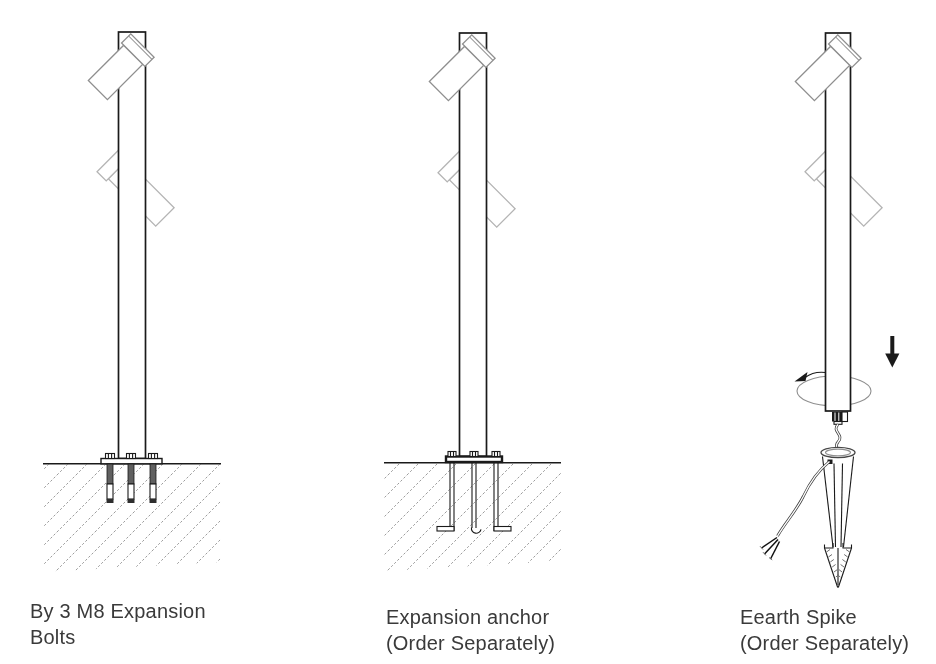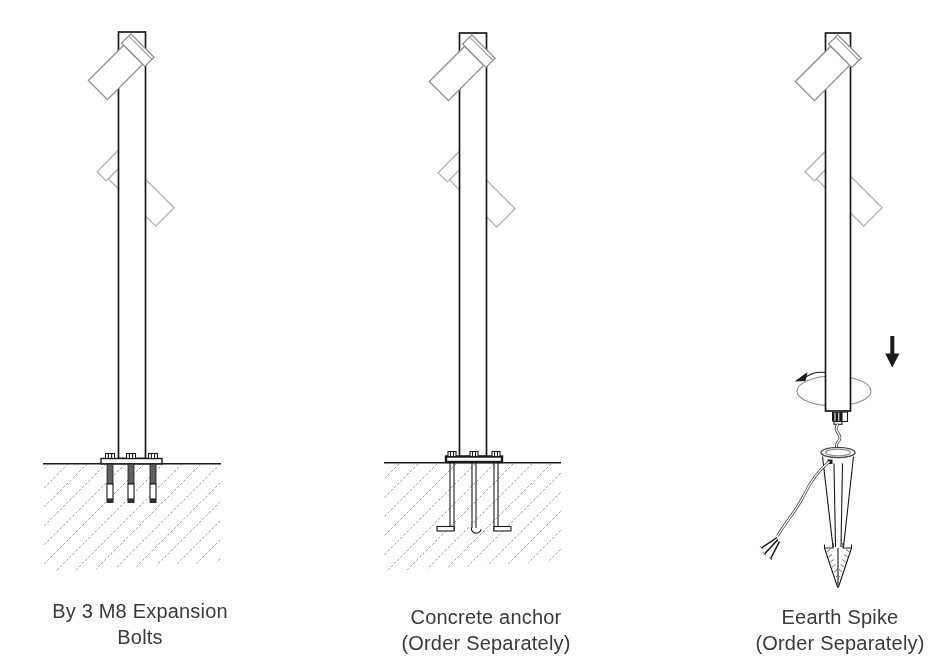--- a/index.html
+++ b/index.html
@@ -1,19 +1,19 @@
 <!DOCTYPE html>
 <html style="--line: #1a1a1a; --line_gray: #8f8f8f; --line_light: #b4b4b4; --hatch: #9c9c9c; --text: #3a3a3a; --fill: #ffffff; --bolt_dark: #606060; --cable: #3f3f3f;"><head>
 <meta charset="utf-8">
 <style>
   html,body{margin:0;padding:0;background:#fff;}
   .page{position:relative;width:936px;height:664px;background:var(--fill,#fff);overflow:hidden;
         font-family:"Liberation Sans","DejaVu Sans",sans-serif;}
   .diagram-svg{position:absolute;top:0;}
-  .caption{position:absolute;text-align:center;font-size:20px;line-height:26px;
+  .caption{position:absolute;text-align:left;font-size:20px;line-height:26px;
            color:var(--text,#3a3a3a);letter-spacing:0.2px;font-weight:300;}
   
   .ln       {fill:none;stroke:var(--line,#1a1a1a);stroke-width:1.5;}
   .pole     {fill:var(--fill,#fff);stroke:var(--line,#1a1a1a);stroke-width:1.7;}
   .plate    {fill:var(--fill,#fff);stroke:var(--line,#1a1a1a);stroke-width:1.4;}
   .plate2   {stroke-width:2.4;}
   .head1    {fill:var(--fill,#fff);stroke:var(--line_gray,#8f8f8f);stroke-width:1.3;}
   .head1ln  {fill:none;stroke:var(--line_gray,#8f8f8f);stroke-width:1;}
   .head2    {fill:var(--fill,#fff);stroke:var(--line_light,#b4b4b4);stroke-width:1.3;}
   .thin     {fill:none;stroke:var(--line,#1a1a1a);stroke-width:1.1;}
@@ -231,21 +231,21 @@
       <line class="tick" x1="145" y1="557.5" x2="148.2" y2="560"></line>
     </g>
   </svg>
 
   <div class="caption" style="left:30px;top:598px;width:220px">
     <div>By 3 M8 Expansion Bolts</div>
     <div></div>
   </div>
 
   <div class="caption" style="left:386px;top:604px;width:200px">
-    <div>Concrete anchor</div>
+    <div>Expansion anchor</div>
     <div>(Order Separately)</div>
   </div>
 
   <div class="caption" style="left:740px;top:604px;width:200px">
     <div>Eearth Spike</div>
     <div>(Order Separately)</div>
   </div>
 
 </div>
 

